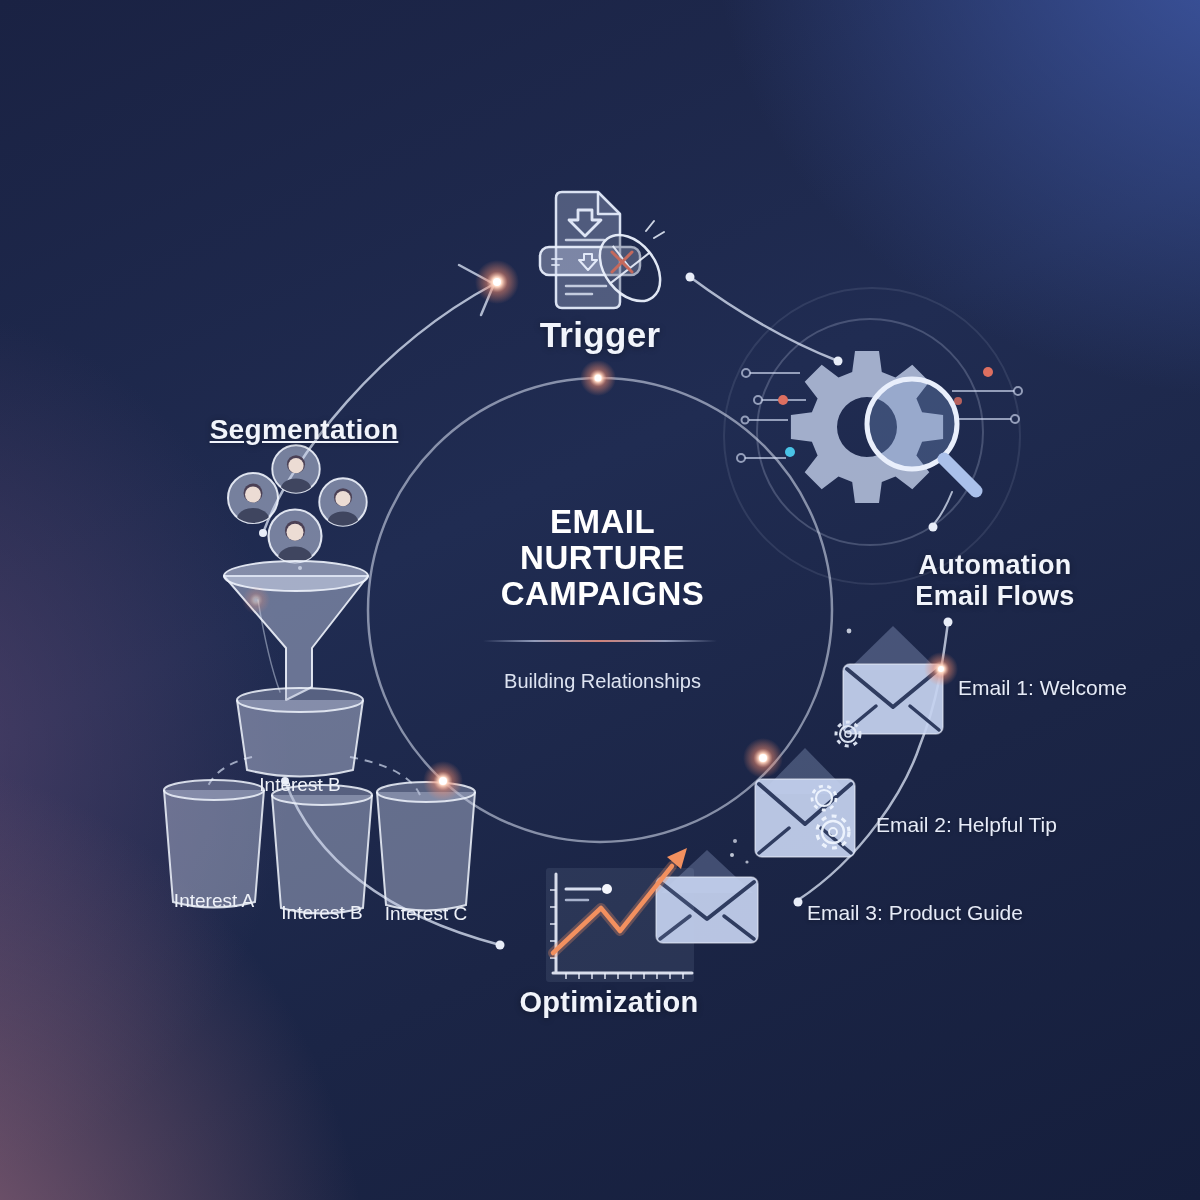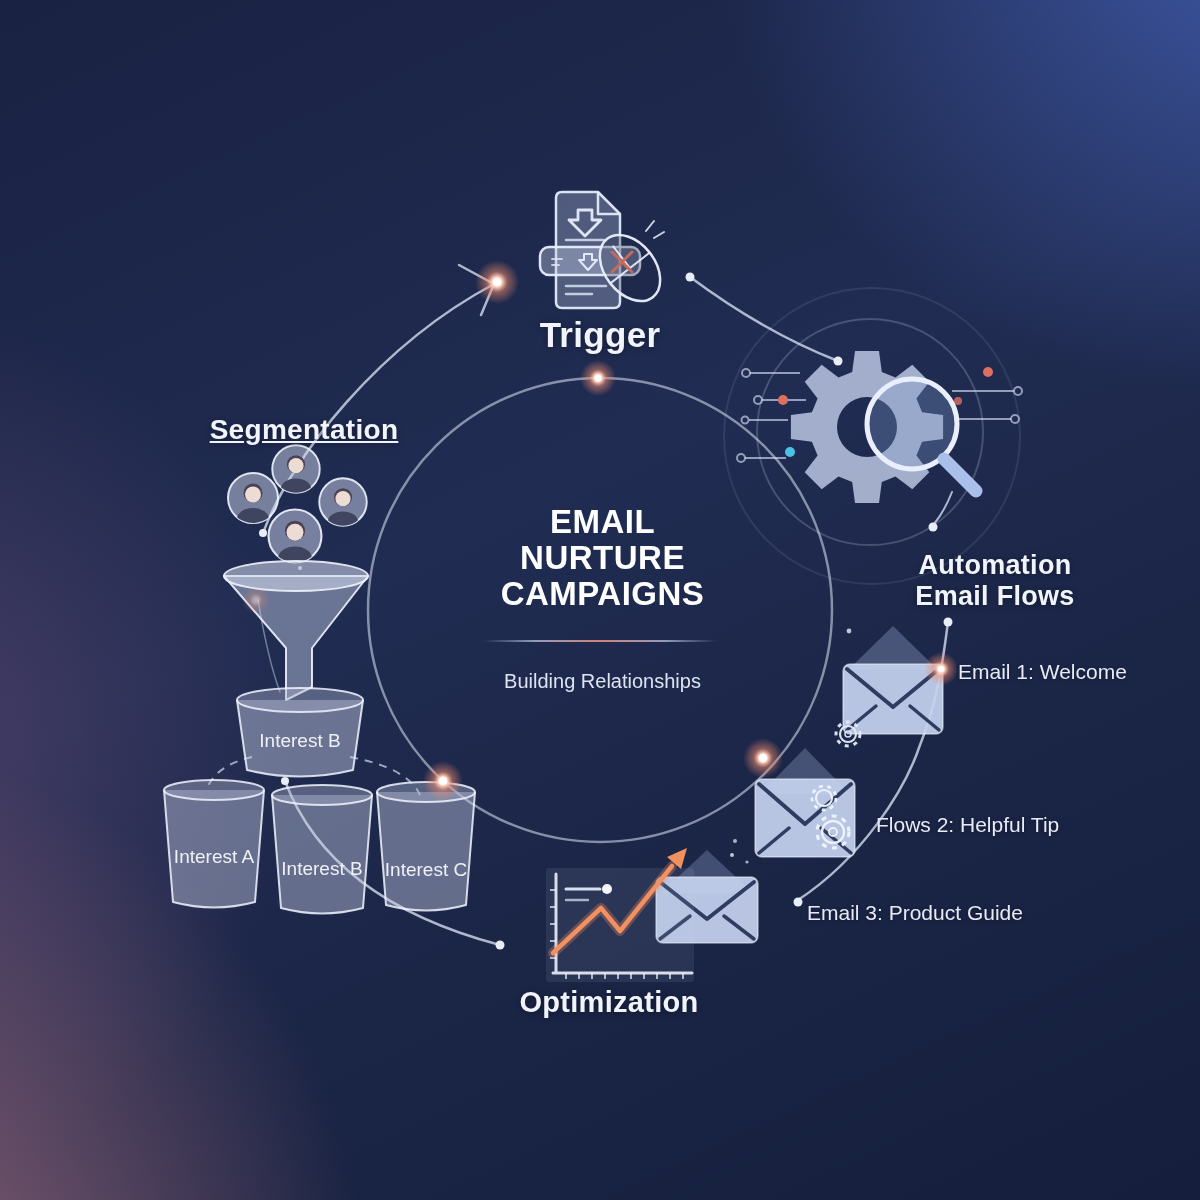--- a/index.html
+++ b/index.html
@@ -9,21 +9,21 @@
     background:
       radial-gradient(900px 760px at 106% -6%, rgba(64,90,170,.95) 0%, rgba(64,90,170,0) 62%),
       radial-gradient(820px 940px at -10% 110%, rgba(150,102,122,.95) 0%, rgba(150,102,122,0) 60%),
       radial-gradient(520px 620px at -6% 62%, rgba(92,70,110,.65) 0%, rgba(92,70,110,0) 70%),
       linear-gradient(155deg,#1a2243 0%,#202c52 42%,#1b2546 68%,#151e3c 100%);
   }
   svg{position:absolute;left:0;top:0;}
   .lbl{position:absolute;color:#f1f4fb;font-weight:700;text-align:center;}
   .stage-lbl{font-size:28px;letter-spacing:.3px;text-shadow:0 1px 6px rgba(0,0,0,.35);}
   .email-lbl{position:absolute;color:#e6ebf7;font-weight:400;font-size:21px;text-align:left;white-space:nowrap;text-shadow:0 1px 4px rgba(0,0,0,.3);}
-  .bucket-lbl{position:absolute;color:#eef1f8;font-weight:400;font-size:19px;width:120px;text-align:center;white-space:nowrap;}
+  .bucket-lbl{position:absolute;color:#eef1f8;font-weight:400;font-size:19px;width:120px;text-align:center;white-space:nowrap;margin-top:44px;}
   #title{position:absolute;left:400px;top:504px;width:405px;text-align:center;color:#ffffff;
          font-size:33px;line-height:36px;font-weight:800;letter-spacing:.5px;}
   #divider{position:absolute;left:483px;top:640px;width:234px;height:2px;
            background:linear-gradient(90deg,rgba(150,160,190,0),rgba(165,175,205,.85) 22%,#d0827a 50%,rgba(165,175,205,.85) 78%,rgba(150,160,190,0));}
   #subtitle{position:absolute;left:400px;top:653px;width:405px;text-align:center;
             color:#dde3f1;font-size:20px;line-height:24px;font-weight:400;margin-top:16px;}
   .two-line span{display:block;}
 </style>
 </head>
 <body>
@@ -260,22 +260,22 @@
 
 <div class="lbl stage-lbl" style="left:164px;top:414px;width:280px;text-decoration:underline;">Segmentation</div>
 
 <div class="lbl stage-lbl" style="left:484px;top:986px;width:250px;font-size:29px;">Optimization</div>
 
 <div class="lbl stage-lbl two-line" style="left:870px;top:550px;width:250px;font-size:27px;line-height:31px;">
   <span>Automation</span>
   <span>Email Flows</span>
 </div>
 
-<div class="email-lbl" style="left:958px;top:660px;">Email 1: Welcome</div>
-<div class="email-lbl" style="left:876px;top:813px;">Flows 2: Helpful Tip</div>
+<div class="email-lbl" style="left:958px;top:676px;">Email 1: Welcome</div>
+<div class="email-lbl" style="left:876px;top:813px;">Email 2: Helpful Tip</div>
 <div class="email-lbl" style="left:763px;top:901px;margin-left:44px;">Email 3: Product Guide</div>
 
 <div class="bucket-lbl" style="left:240px;top:730px;">Interest B</div>
 <div class="bucket-lbl" style="left:154px;top:846px;">Interest A</div>
 <div class="bucket-lbl" style="left:262px;top:858px;">Interest B</div>
 <div class="bucket-lbl" style="left:366px;top:859px;">Interest C</div>
 
 </div>
 
 </body></html>

